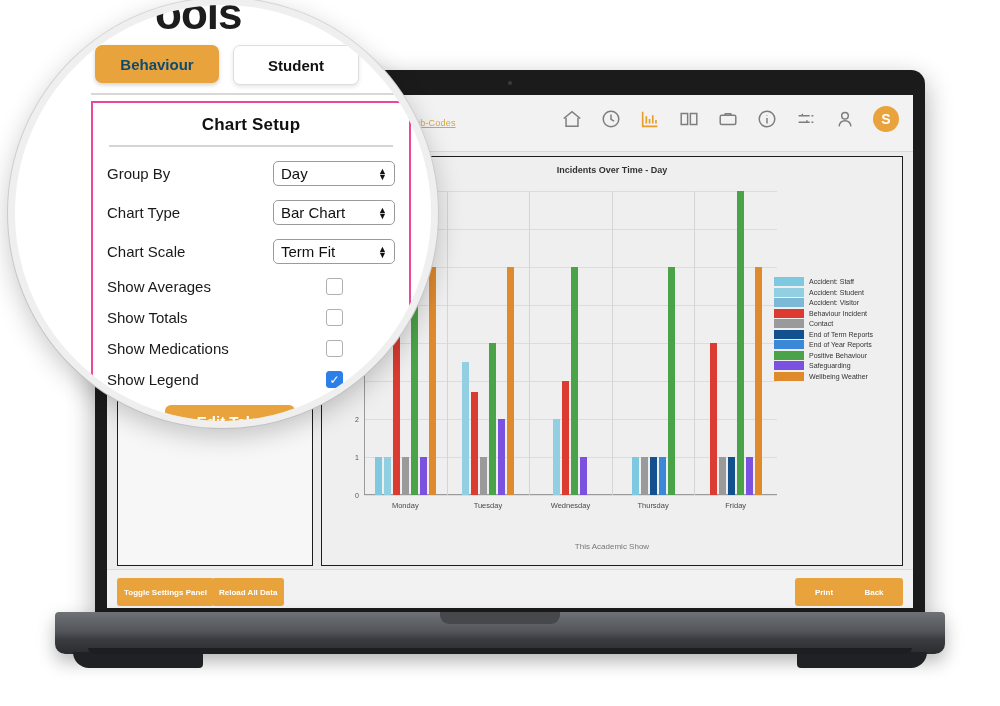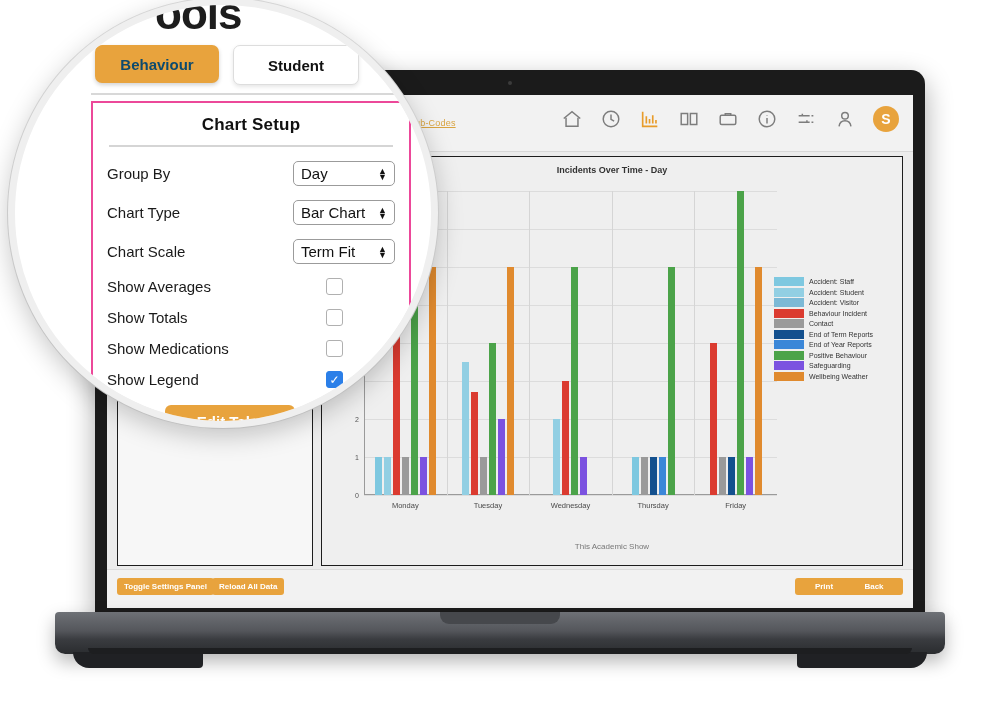--- a/index.html
+++ b/index.html
@@ -76,42 +76,42 @@
   .legend{position:absolute;right:10px;top:96px;width:118px;}
   .lgrow{display:flex;align-items:center;gap:5px;margin-bottom:1.5px;}
   .lgsw{width:30px;height:9px;}
   .lglbl{font-size:7px;color:#333;white-space:nowrap;}
   .footnote{position:absolute;left:0;right:0;bottom:14px;text-align:center;
             font-size:8px;color:#777;}
 
   
   .btnbar{position:absolute;left:0;right:0;bottom:0;height:38px;background:#f2f2f2;
           border-top:1px solid #dcdcdc;}
-  .btn{position:absolute;top:8px;height:17px;background:#e8a33d;color:#fff;font-size:8px;
+  .btn{position:absolute;top:8px;height:28px;background:#e8a33d;color:#fff;font-size:8px;
        font-weight:bold;border-radius:3px;display:flex;align-items:center;
        justify-content:center;padding:0 7px;}
 
   
   #mag{position:absolute;left:8px;top:-2px;width:430px;height:430px;border-radius:50%;
        background:#ffffff;border:7px solid #efefef;box-sizing:border-box;overflow:hidden;
        box-shadow:0 8px 26px rgba(0,0,0,.22),0 0 0 1px #e2e2e2;}
   .mag-inner{position:absolute;inset:0;}
   .mtabs{position:absolute;left:80px;top:40px;display:flex;gap:14px;}
   .mtab{height:38px;min-width:96px;border-radius:7px;display:flex;align-items:center;
         justify-content:center;font-size:15px;font-weight:bold;padding:0 14px;}
   .mtab.on{background:#e8a33d;color:#0c4a6e;box-shadow:0 2px 4px rgba(0,0,0,.18);}
   .mtab.off{background:#fff;color:#111;border:1.5px solid #ddd;box-shadow:0 2px 4px rgba(0,0,0,.1);}
   .mrule{position:absolute;left:76px;right:-10px;top:88px;height:2px;background:#d8d8d8;}
   .mpanel{position:absolute;left:76px;top:96px;width:320px;height:340px;background:#fff;
           border:2px solid #ec4899;box-sizing:border-box;padding:12px 14px;}
   .mtitle{text-align:center;font-size:17px;font-weight:bold;color:#111;letter-spacing:.2px;}
   .mtrule{margin:10px 2px 0;border-top:2px solid #d5d5d5;}
   .mrow{display:flex;align-items:center;margin-top:14px;}
   .mlbl{flex:1;font-size:15px;color:#1a1a1a;}
-  .msel{width:102px;height:25px;border:1.5px solid #9b9b9b;border-radius:5px;background:#fff;
+  .msel{width:122px;height:25px;border:1.5px solid #9b9b9b;border-radius:5px;background:#fff;
         display:flex;align-items:center;justify-content:space-between;padding:0 7px;
         box-sizing:border-box;font-size:15px;color:#111;}
   .mspin{display:flex;flex-direction:column;line-height:6px;font-size:9px;color:#111;}
   .mchk{width:17px;height:17px;border:1.5px solid #b0b0b0;border-radius:3px;background:#fff;
         margin-right:52px;box-sizing:border-box;}
   .mchk.checked{background:#2b7fe8;border-color:#2b7fe8;display:flex;align-items:center;
                 justify-content:center;color:#fff;font-size:12px;}
   .mlogo{position:absolute;left:140px;top:-16px;font-size:44px;font-weight:bold;color:#1d1d1d;
          letter-spacing:-1px;}
   .medit{position:absolute;left:150px;top:400px;width:130px;height:32px;background:#e8a33d;

